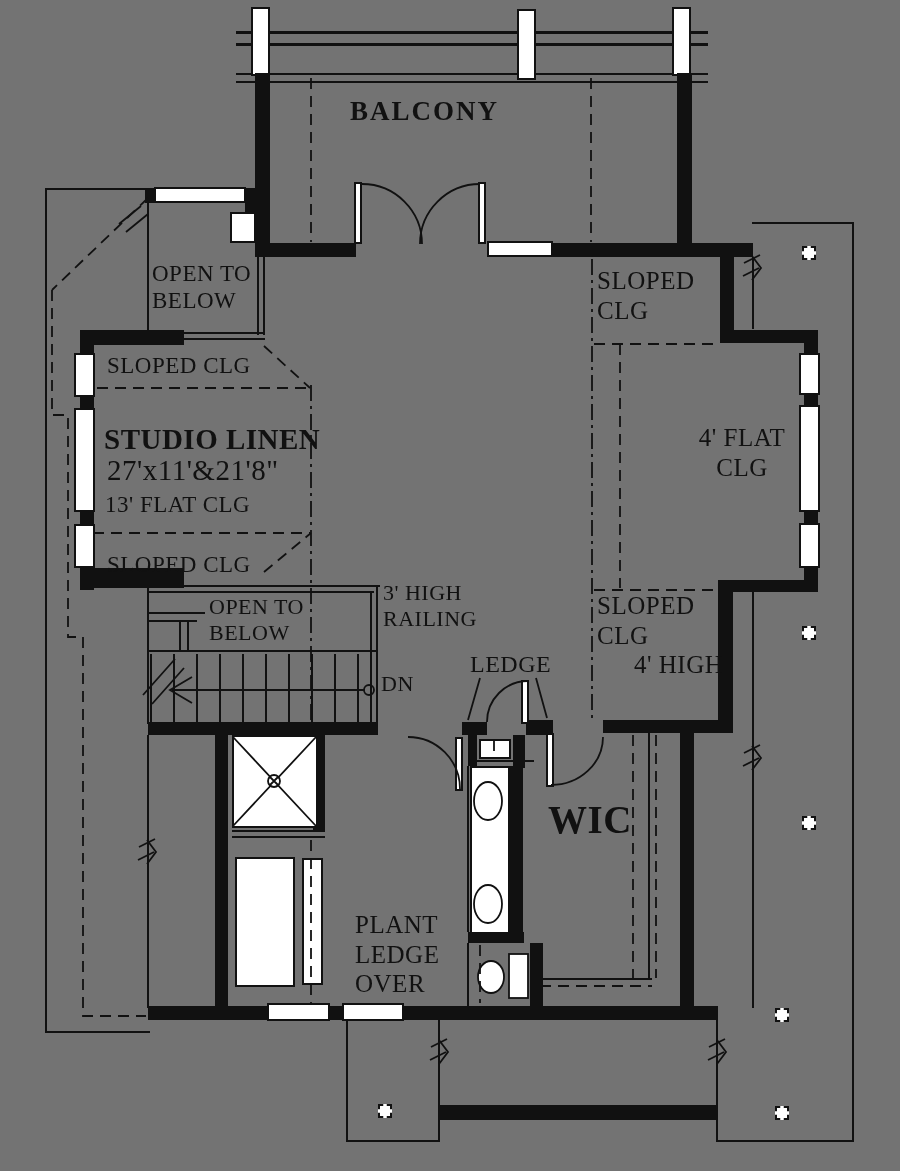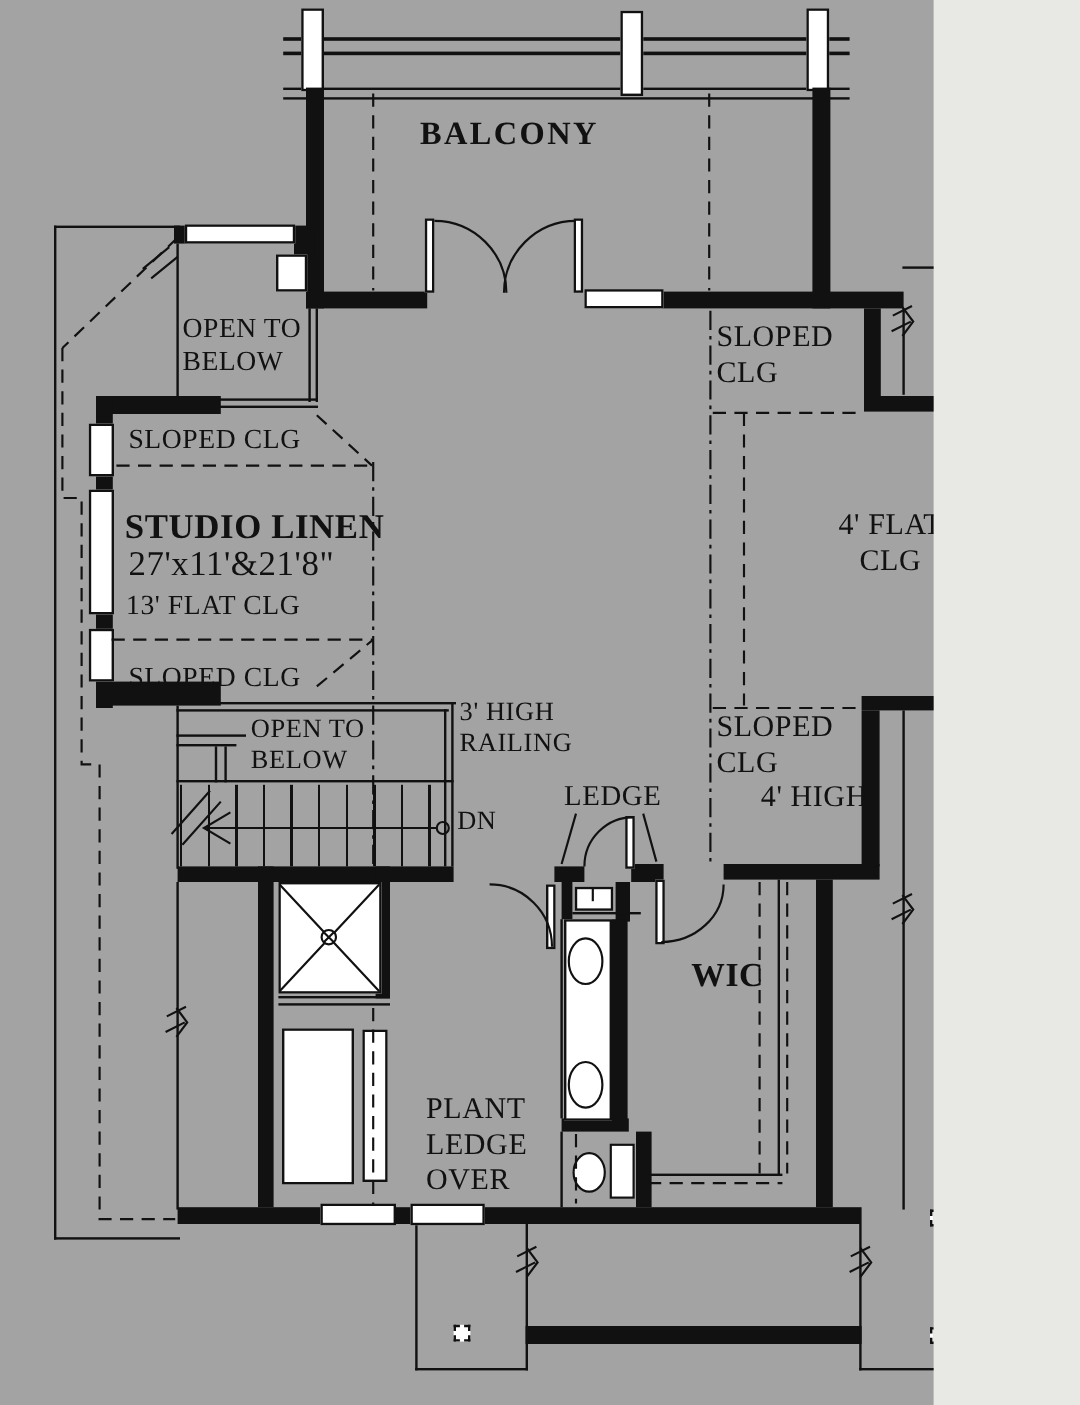--- a/index.html
+++ b/index.html
@@ -1,16 +1,16 @@
 <!DOCTYPE html>
 <html><head>
 <meta charset="utf-8">
 <style>
   html,body{margin:0;padding:0;background:#e8e8e4;}
-  #plan{position:relative;width:778px;height:1171px;background:#a3a3a3;overflow:hidden;
+  #plan{position:relative;width:900px;height:1171px;background:#737373;overflow:hidden;
         font-family:"Liberation Serif",serif;color:#111;}
   .w{position:absolute;background:#111;}
   .tl{position:absolute;background:#111;}
   .win{position:absolute;background:#fff;border:2px solid #111;box-sizing:border-box;}
   .leaf{position:absolute;background:#fff;border:2px solid #111;box-sizing:border-box;}
   .post{position:absolute;background:#fff;border:2px dashed #111;box-sizing:border-box;}
   .fix{position:absolute;background:#fff;border:2px solid #111;box-sizing:border-box;}
   .treads{position:absolute;background:repeating-linear-gradient(90deg,#111 0 2px,transparent 2px 23px);}
   .lbl{position:absolute;white-space:pre-line;line-height:1.18;letter-spacing:.5px;}
   .b{font-weight:bold;}
@@ -205,18 +205,18 @@
 RAILING</div>
   <div class="lbl" style="left:381px;top:671px;font-size:22px">DN</div>
   <div class="lbl" style="left:597px;top:266px;font-size:25px">SLOPED
 CLG</div>
   <div class="lbl" style="left:694px;top:423px;font-size:25px;width:96px;text-align:center">4' FLAT
 CLG</div>
   <div class="lbl" style="left:597px;top:591px;font-size:25px">SLOPED
 CLG</div>
   <div class="lbl" style="left:634px;top:650px;font-size:25px">4' HIGH</div>
   <div class="lbl" style="left:470px;top:650px;font-size:24px">LEDGE</div>
-  <div class="lbl b" style="left:576px;top:797px;font-size:28px">WIC</div>
+  <div class="lbl b" style="left:548px;top:797px;font-size:39px">WIC</div>
   <div class="lbl" style="left:355px;top:910px;font-size:25px">PLANT
 LEDGE
 OVER</div>
 
 </div>
 
 </body></html>

